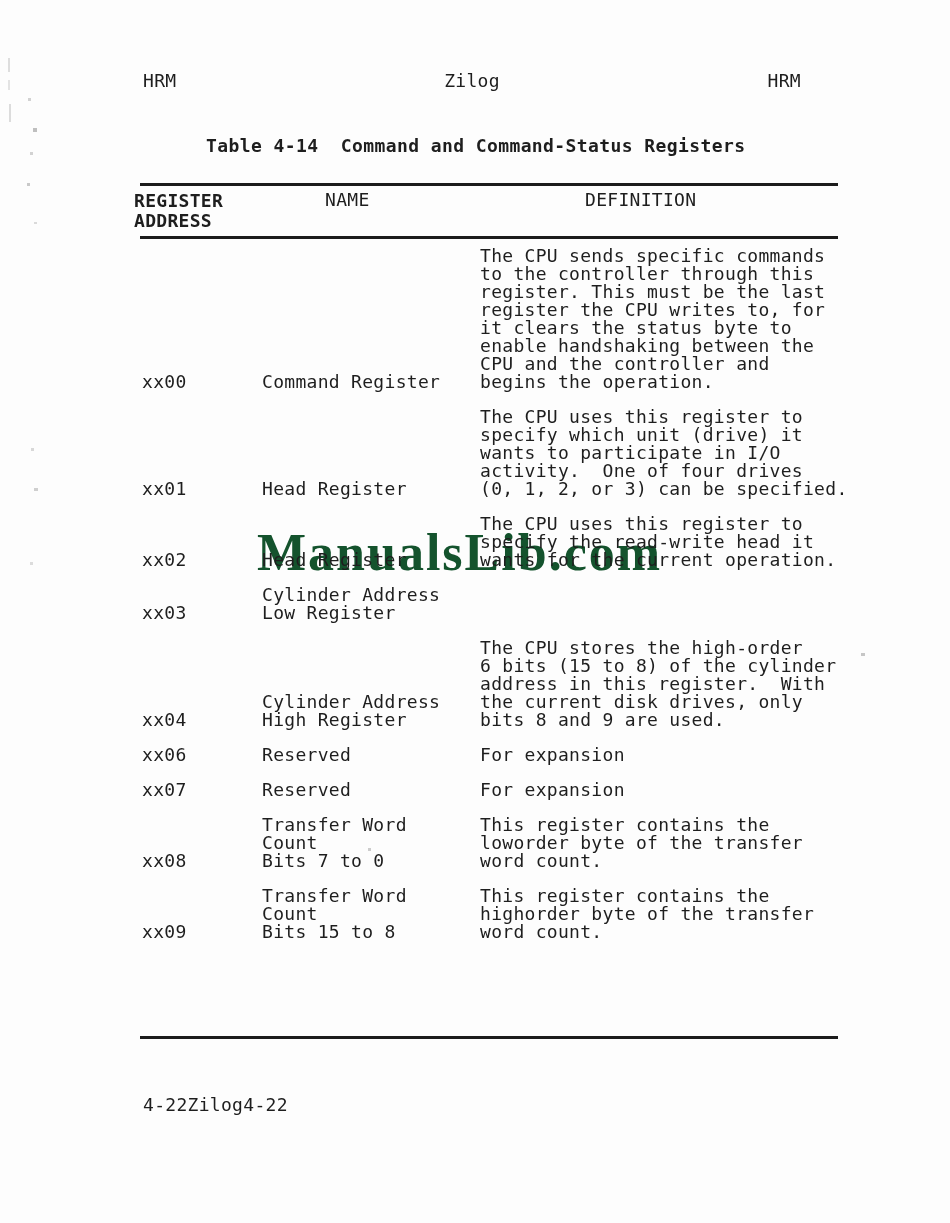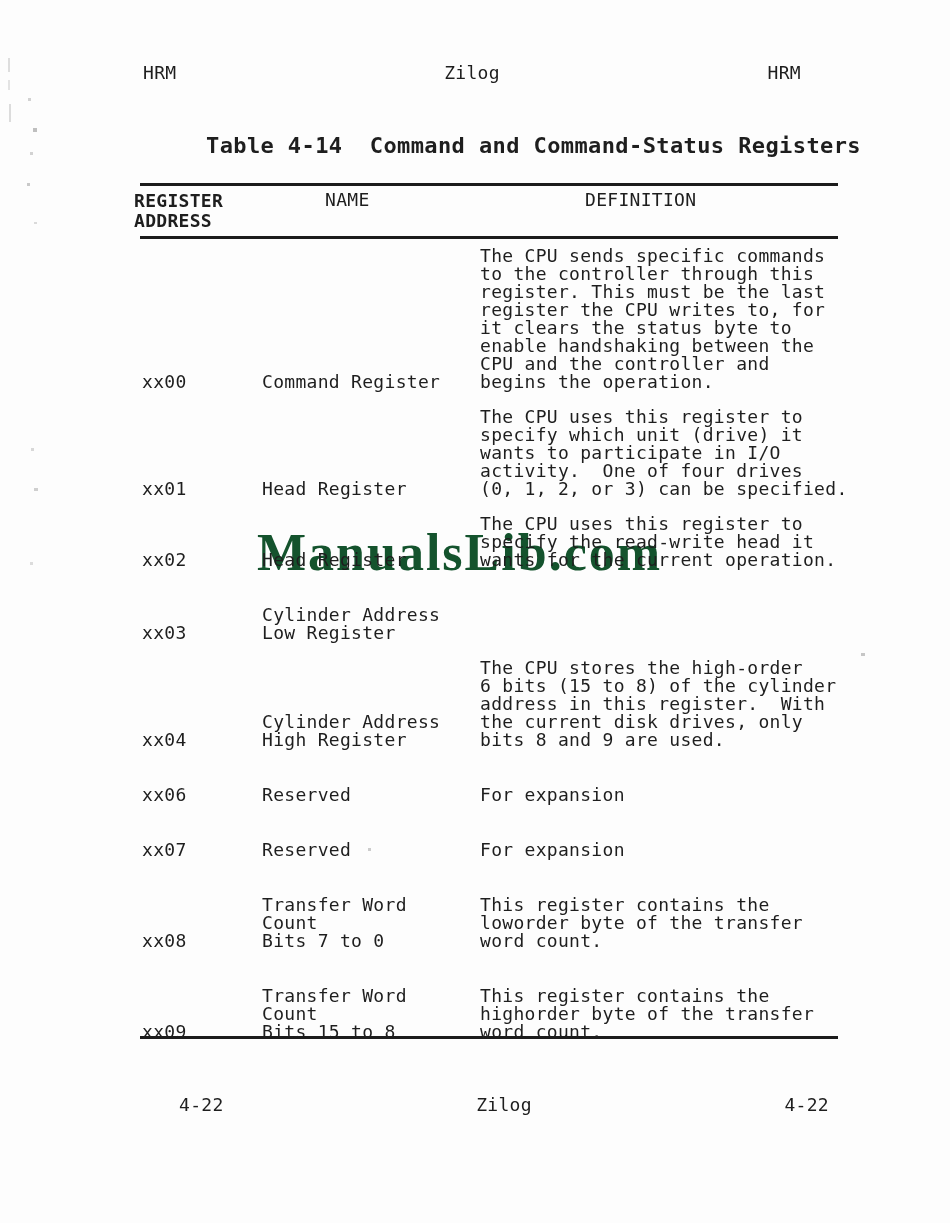--- a/index.html
+++ b/index.html
@@ -7,51 +7,51 @@
     position:relative;
     width:950px;height:1223px;
     background:#fdfdfd;
     font-family:"DejaVu Sans Mono","Liberation Mono",monospace;
     color:#1e1e1e;
     overflow:hidden;
   }
   .txt{font-size:18px;line-height:18px;letter-spacing:0.3px;white-space:pre;}
 
   .page-header{
-    position:absolute;left:143px;top:64px;width:658px;
+    position:absolute;left:143px;top:72px;width:658px;
     display:flex;justify-content:space-between;
   }
   .page-footer{
     position:absolute;left:143px;top:1096px;width:650px;
-    display:flex;justify-content:space-between;margin-left:36px;
+    display:flex;
   }
 
   .doc-title{
     position:absolute;left:206px;top:136px;
-    font-weight:bold;font-size:22px;line-height:20px;letter-spacing:0.4px;white-space:pre;
+    font-weight:bold;font-size:18px;line-height:20px;letter-spacing:0.4px;white-space:pre;
   }
 
   .rule{
     position:absolute;left:140px;width:698px;height:3px;
     background:#1c1c1c;
   }
   .rule-top{top:183px;}
   .rule-mid{top:236px;}
   .rule-bottom{top:1036px;}
 
   .col-head-address{position:absolute;left:134px;top:191px;line-height:20px;font-weight:bold;}
   .col-head-name{position:absolute;left:325px;top:191px;}
   .col-head-definition{position:absolute;left:585px;top:191px;}
 
   .table-body{
     position:absolute;left:142px;top:247px;width:720px;z-index:2;
   }
   .trow{display:flex;align-items:flex-end;margin-bottom:17px;}
   .cell-address{width:120px;flex:0 0 120px;}
-  .cell-name{width:218px;flex:0 0 218px;margin-top:20px;}
+  .cell-name{width:218px;flex:0 0 218px;}
   .cell-definition{width:382px;flex:0 0 382px;}
 
   .watermark{
     position:absolute;left:257px;top:527px;z-index:1;
     font-family:"Liberation Sans","DejaVu Sans",sans-serif;
     font-weight:bold;font-size:52px;line-height:52px;letter-spacing:2px;
     color:#aec6eb;
   }
 
   

